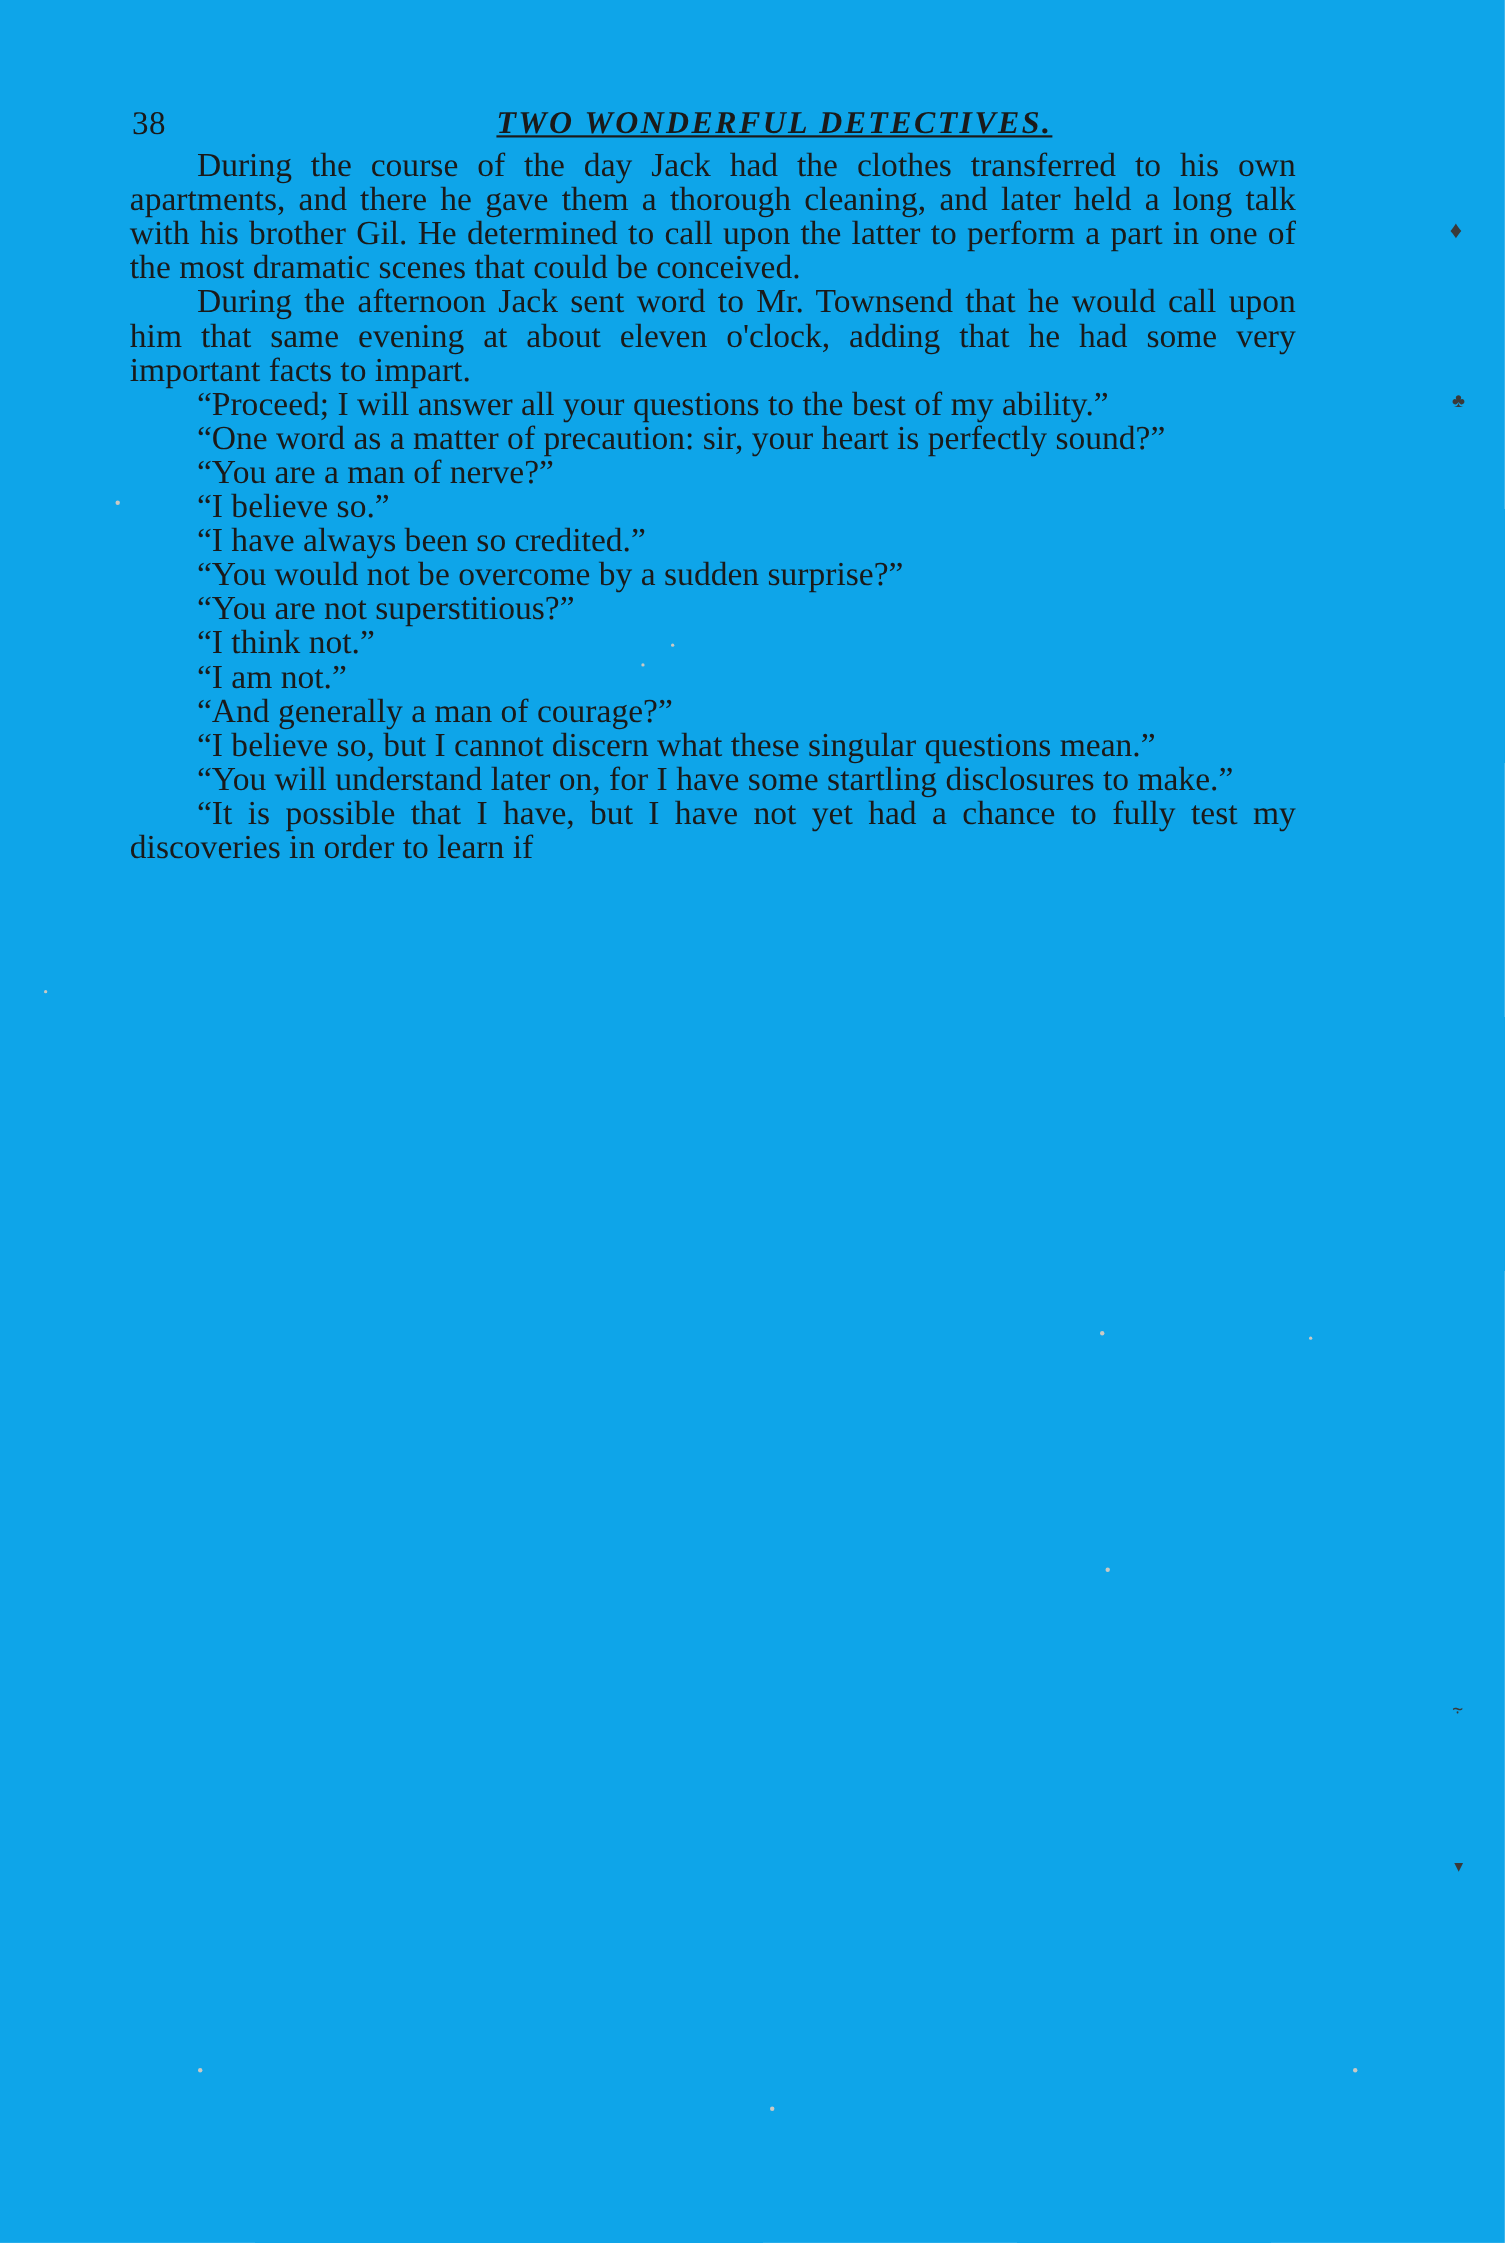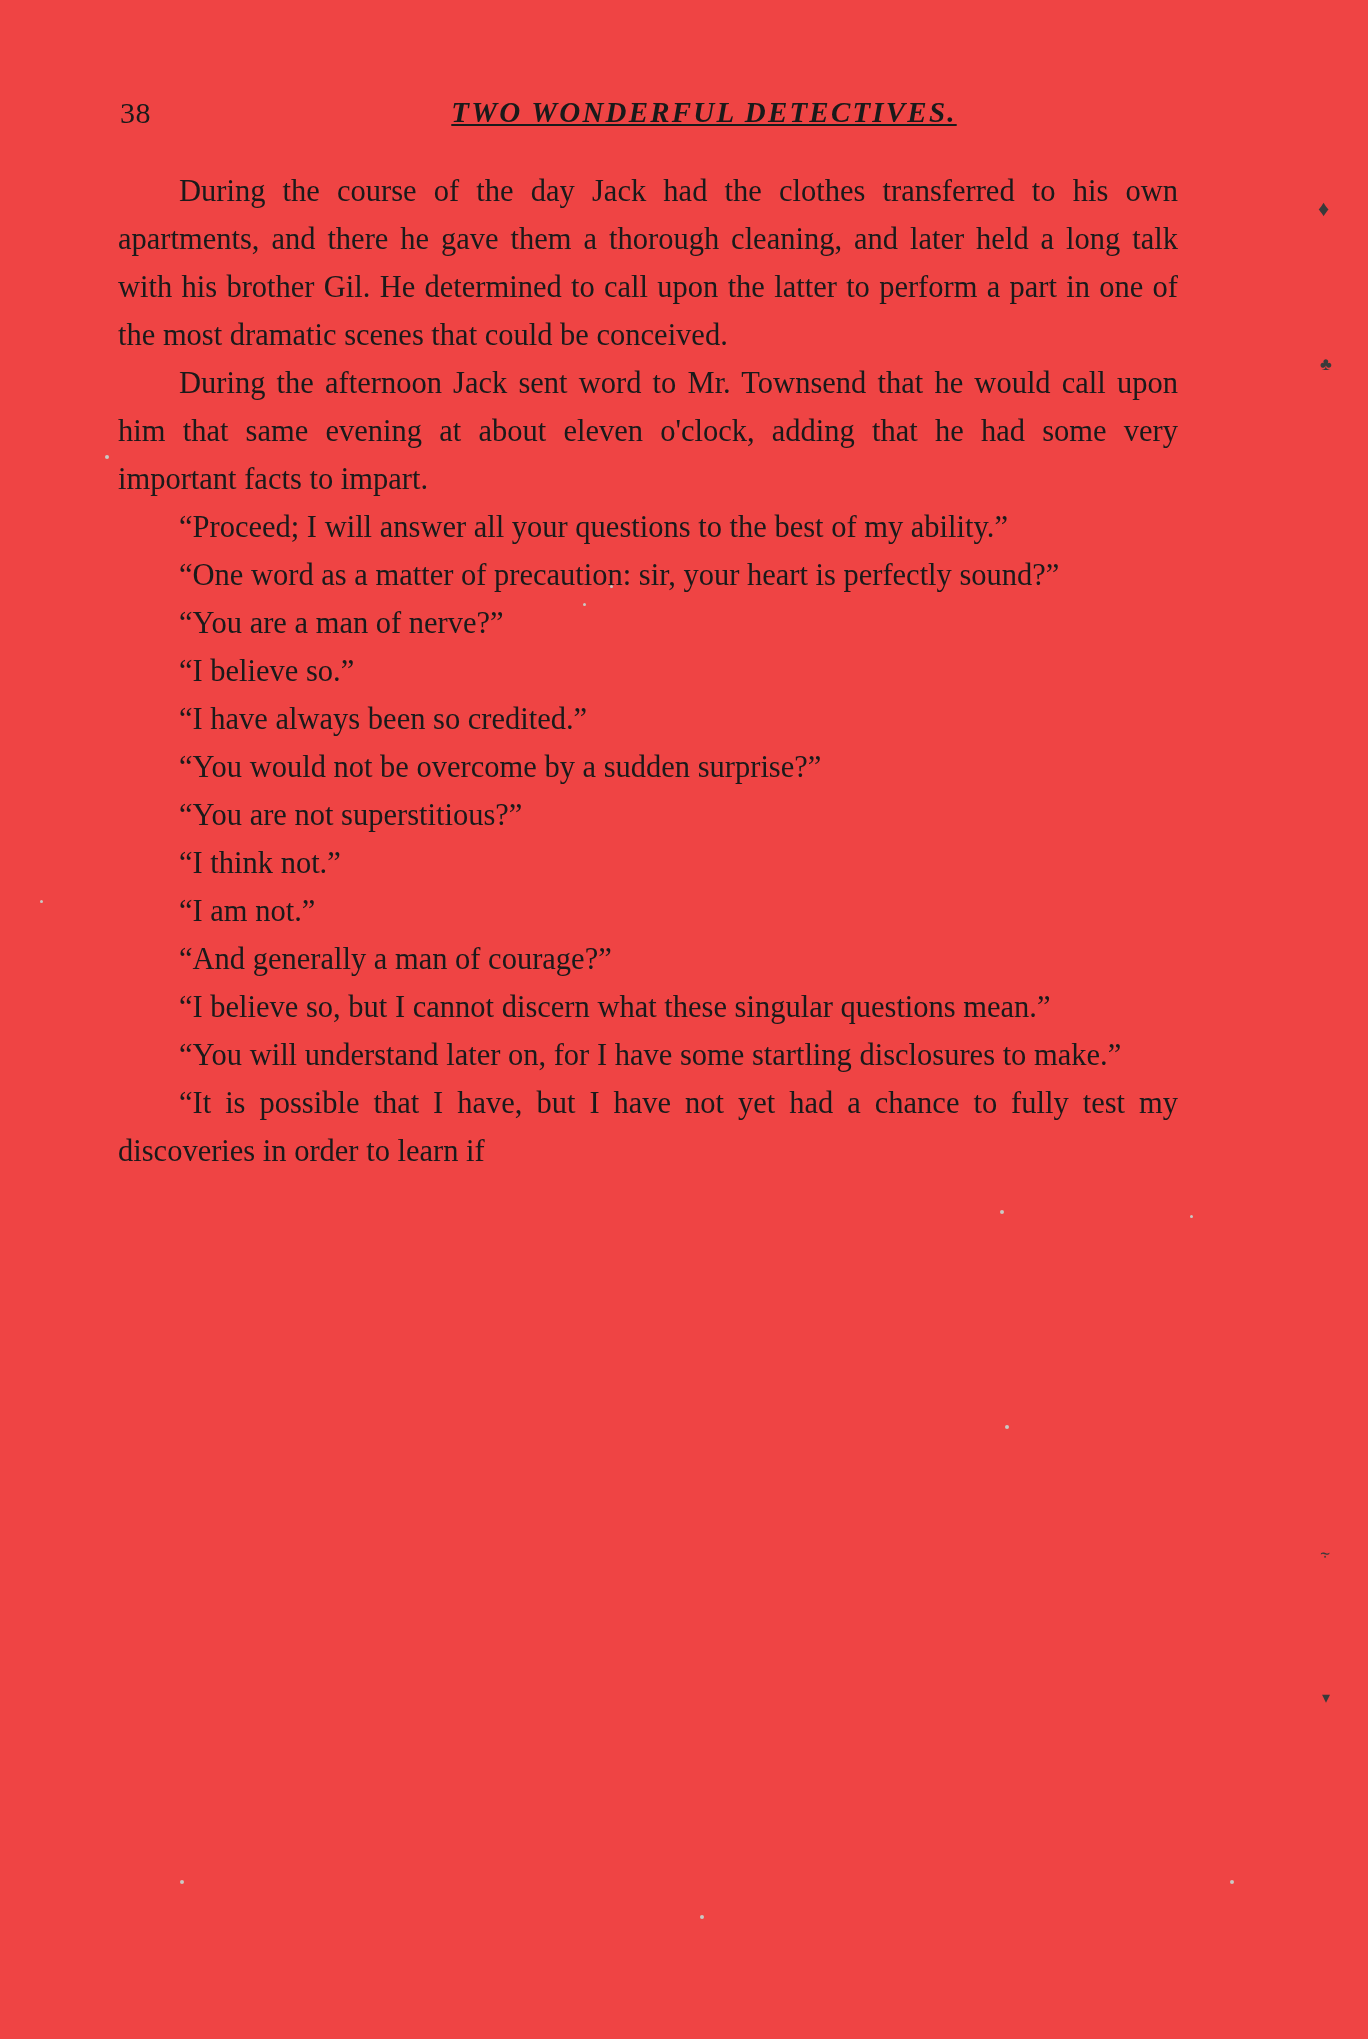--- a/index.html
+++ b/index.html
@@ -14,21 +14,21 @@
     color: #1a1a1a;
     position: relative;
     overflow: hidden;
   }
   .page {
     position: absolute;
     left: 0;
     top: 0;
     width: 1368px;
     height: 2039px;
-    background: #ef4444;
+    background: #0ea5e9;
   }
   .header {
     position: absolute;
     left: 0;
     top: 48px;
     width: 1368px;
     height: 44px;
   }
   .folio {
     position: absolute;
@@ -51,24 +51,23 @@
     padding-left: 40px;
     box-sizing: border-box;
     text-decoration: underline;
   }
   .body-text {
     position: absolute;
     left: 118px;
     top: 135px;
     width: 1060px;
     font-size: 30.5px;
-    line-height: 48px;
+    line-height: 31px;
     text-align: justify;
     text-justify: inter-word;
-    margin-top: 32px;
   }
   .body-text p {
     margin: 0;
     text-indent: 2.0em;
   }
   
   .mark {
     position: absolute;
     color: #3a3a3a;
     font-size: 22px;

